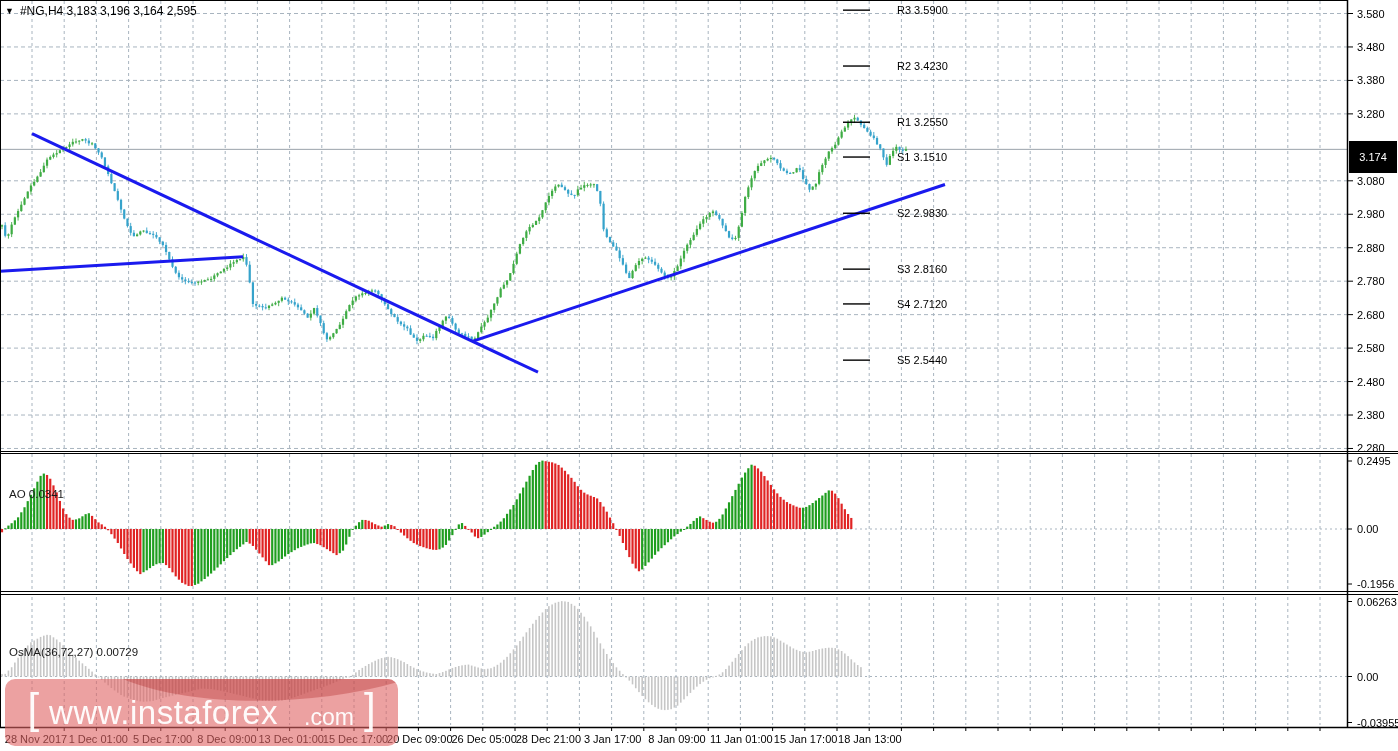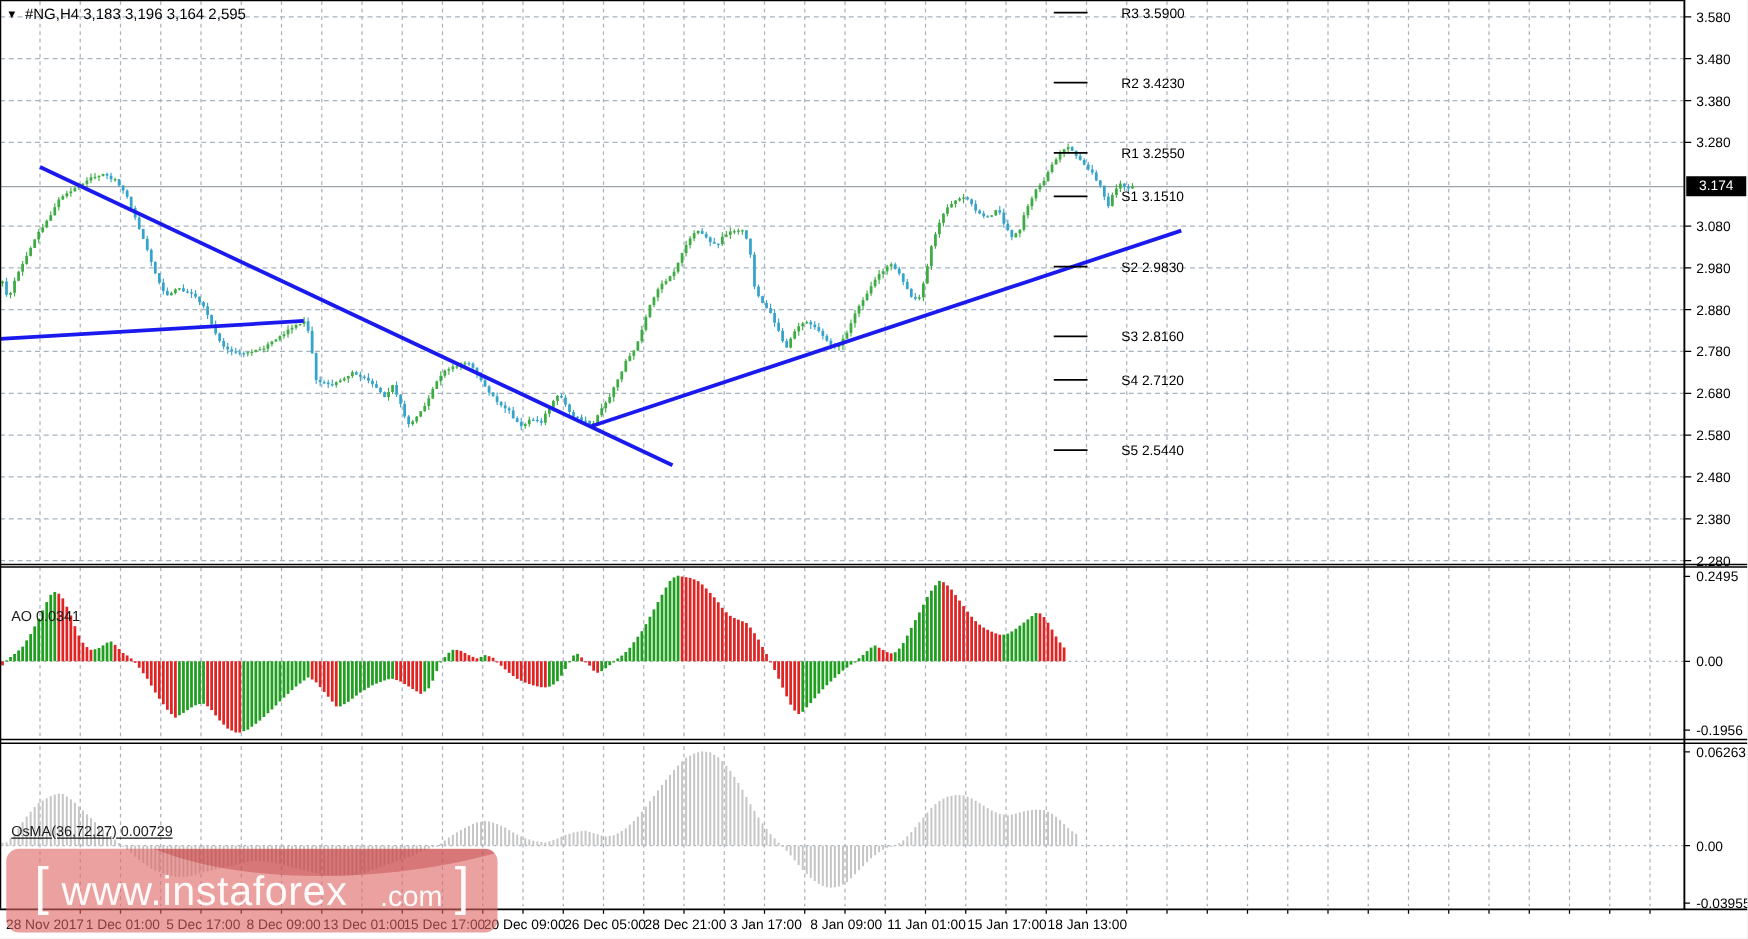--- a/index.html
+++ b/index.html
@@ -4,22 +4,22 @@
 <style>
   html,body{margin:0;padding:0;background:#e8e8e8;}
   .screen{position:relative;width:1398px;height:751px;background:#ffffff;overflow:hidden;
           font-family:"Liberation Sans",sans-serif;}
   .chart-svg{position:absolute;left:0;top:0;z-index:1;}
   .title-bar{position:absolute;left:5px;top:4px;z-index:3;display:flex;align-items:center;gap:6px;
              font-size:12px;color:#000;}
   .menu-arrow{font-size:9px;line-height:9px;color:#000;cursor:pointer;}
   .panel-label{position:absolute;z-index:3;font-size:11.5px;color:#1a1a1a;margin-top:32px;}
   .ao-label{left:9px;top:456px;}
-  .osma-label{left:9px;top:628px;text-decoration:underline;}
-  .price-tag{position:absolute;left:1349px;top:141px;width:48px;height:16px;z-index:3;
+  .osma-label{left:9px;top:614px;}
+  .price-tag{position:absolute;left:1349px;top:141px;width:48px;height:32px;z-index:3;
              background:#000;color:#fff;font-size:11px;display:flex;align-items:center;justify-content:center;}
   .watermark{position:absolute;left:5px;top:679px;width:393px;height:67px;z-index:5;
              background:rgba(224,98,98,0.60);border-radius:10px;display:flex;align-items:center;
              justify-content:center;gap:10px;color:rgba(255,255,255,0.95);overflow:hidden;}
   .wm-swoosh{position:absolute;left:0;top:0;width:100%;height:100%;pointer-events:none;}
   .wm-bracket{font-size:42px;font-weight:300;line-height:42px;margin-top:-8px;position:relative;}
   .wm-main{font-size:33px;letter-spacing:0.5px;position:relative;}
   .wm-tld{font-size:23px;padding-top:9px;position:relative;margin-left:16px;}
 </style>
 </head>

